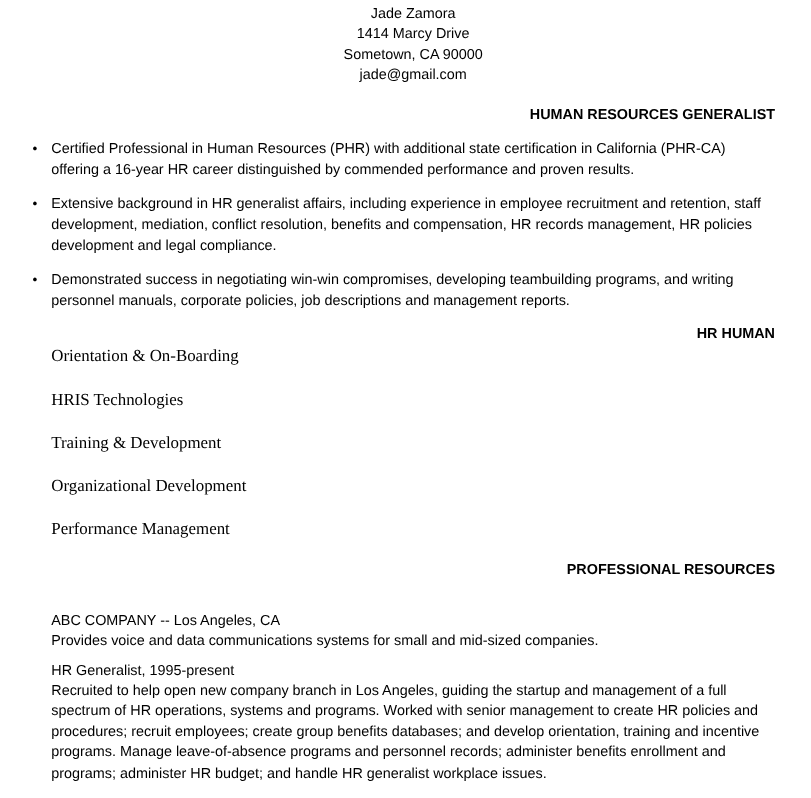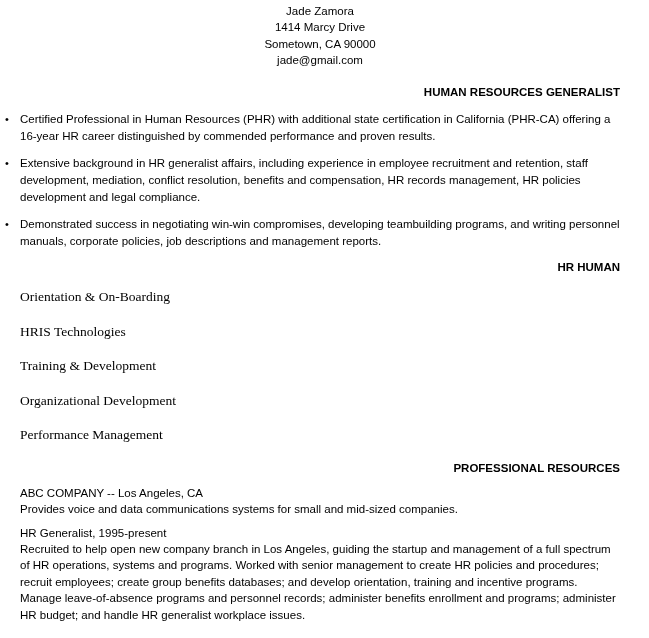--- a/index.html
+++ b/index.html
@@ -5,21 +5,21 @@
   * { margin:0; padding:0; box-sizing:border-box; }
   html,body { background:#ffffff; }
   .page {
     position:relative;
     width:649px; height:638px;
     background:#ffffff;
     color:#000000;
     font-family:"Liberation Sans","DejaVu Sans",sans-serif;
     font-size:11.5px;
     overflow:hidden;
-    padding:3px 29px 0 20px;
+    padding:3px 29px 0 41px;
   }
   
   .contact { text-align:center; }
   .contact div { line-height:16.3px; }
   
   .sec-heading {
     text-align:right;
     font-weight:bold;
     font-size:11.5px;
     line-height:14px;
@@ -33,29 +33,29 @@
     margin-top:11px;
   }
   .summary li .bullet-glyph {
     position:absolute;
     left:-15px; top:0;
     font-size:11px;
     line-height:16.6px;
   }
   .skills-heading { margin-top:11px; }
   
-  .skills-list { list-style:none; margin-top:14px; }
+  .skills-list { list-style:none; margin-top:2px; }
   .skills-list li {
     font-family:"Liberation Serif","DejaVu Serif",serif;
     font-size:13.5px;
     line-height:18px;
     margin-bottom:16.5px;
   }
   .experience-heading { margin-top:3px; }
-  .exp-block { margin-top:10px; }
+  .exp-block { margin-top:26px; }
   .exp-block div, .exp-block p { line-height:16.4px; }
   .job-block { margin-top:7px; }
 </style>
 </head>
 <body>
 
 <div class="page">
 
   <div class="contact">
     <div>Jade Zamora</div>

